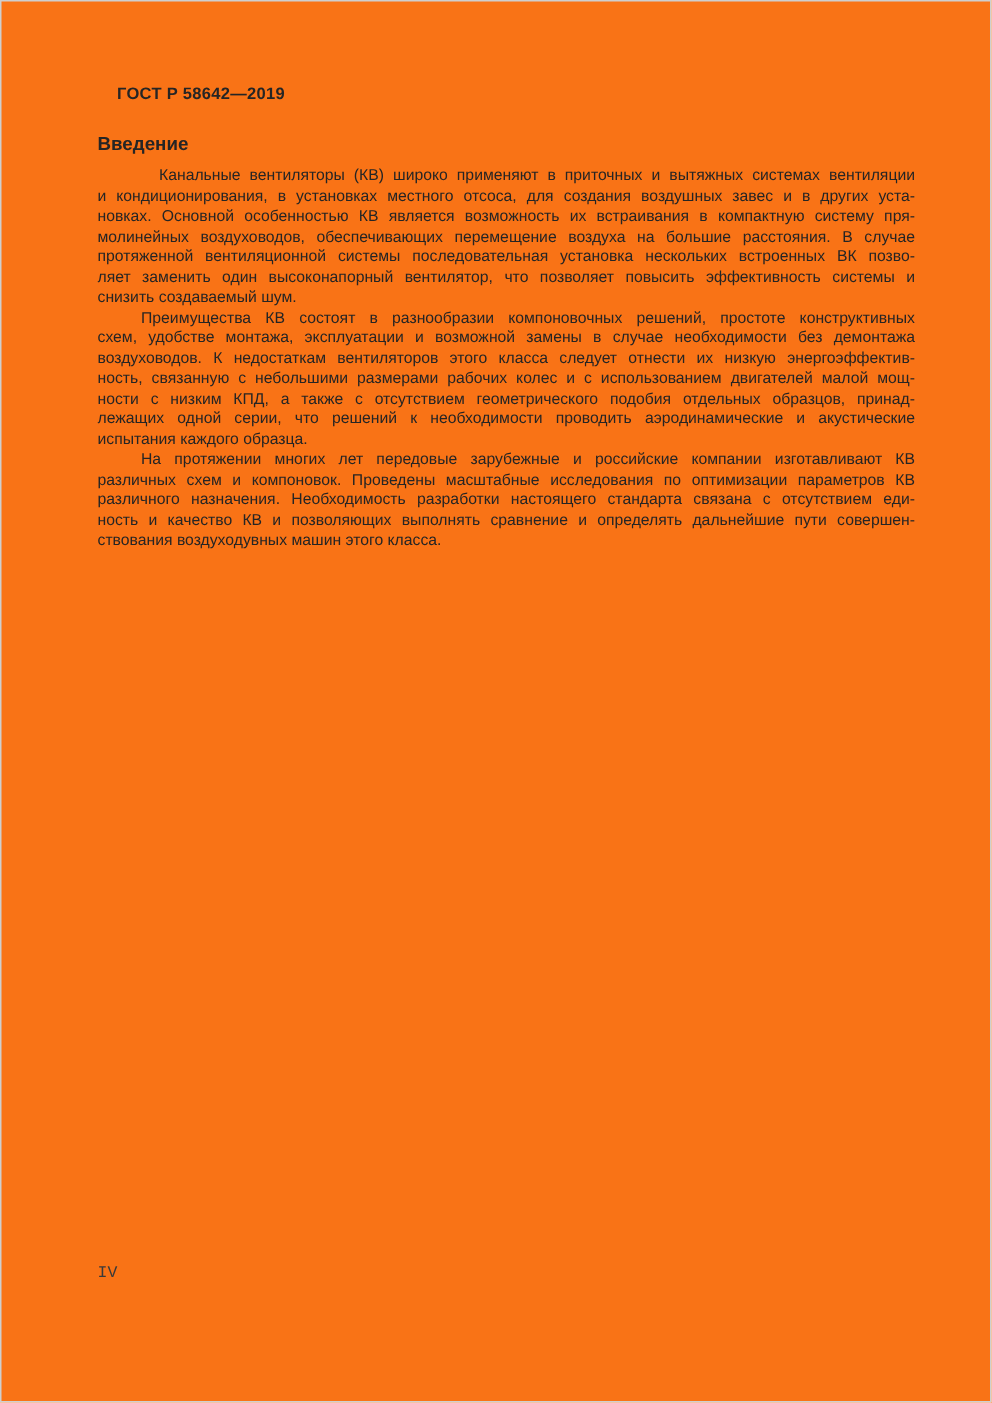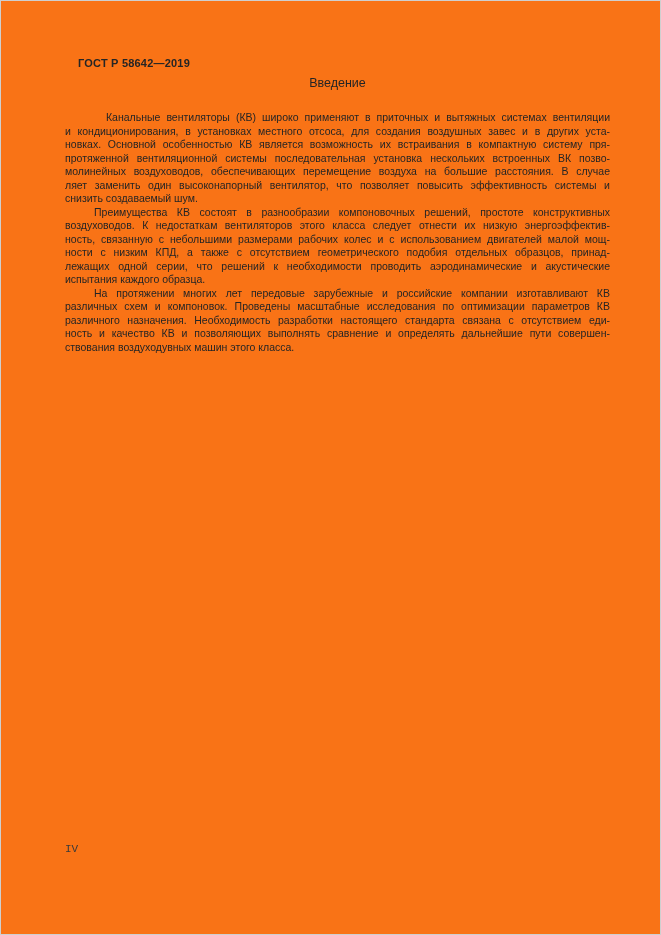--- a/index.html
+++ b/index.html
@@ -22,27 +22,27 @@
     position: absolute;
     top: 55px;
     left: 77px;
     font-size: 11px;
     line-height: 14px;
     font-weight: bold;
     letter-spacing: 0.2px;
   }
   .doc-title {
     position: absolute;
-    top: 75px;
+    top: 88px;
     left: 64px;
     width: 545px;
-    text-align: center;
+    text-align: left;
     font-size: 12.5px;
     line-height: 15px;
-    font-weight: normal;
+    font-weight: bold;
   }
   .text-block {
     position: absolute;
     top: 110px;
     left: 64px;
     width: 545px;
     font-size: 10.5px;
     line-height: 13.5px;
   }
   .paragraph { margin: 0; padding: 0; }
@@ -75,27 +75,28 @@
 <div class="page">
   <div class="doc-header">ГОСТ Р 58642—2019</div>
 
   <div class="doc-title">Введение</div>
 
   <div class="text-block">
       <div class="paragraph">
         <div class="line first">Канальные вентиляторы (КВ) широко применяют в приточных и вытяжных системах вентиляции</div>
         <div class="line">и кондиционирования, в установках местного отсоса, для создания воздушных завес и в других уста-</div>
         <div class="line">новках. Основной особенностью КВ является возможность их встраивания в компактную систему пря-</div>
+        <div class="line">молинейных воздуховодов, обеспечивающих перемещение воздуха на большие расстояния. В случае</div>
         <div class="line">протяженной вентиляционной системы последовательная установка нескольких встроенных ВК позво-</div>
-        <div class="line">молинейных воздуховодов, обеспечивающих перемещение воздуха на большие расстояния. В случае</div>
         <div class="line">ляет заменить один высоконапорный вентилятор, что позволяет повысить эффективность системы и</div>
         <div class="line last">снизить создаваемый шум.</div>
       </div>
       <div class="paragraph">
         <div class="line first">Преимущества КВ состоят в разнообразии компоновочных решений, простоте конструктивных</div>
+        <div class="line">схем, удобстве монтажа, эксплуатации и возможной замены в случае необходимости без демонтажа</div>
         <div class="line">воздуховодов. К недостаткам вентиляторов этого класса следует отнести их низкую энергоэффектив-</div>
         <div class="line">ность, связанную с небольшими размерами рабочих колес и с использованием двигателей малой мощ-</div>
         <div class="line">ности с низким КПД, а также с отсутствием геометрического подобия отдельных образцов, принад-</div>
         <div class="line">лежащих одной серии, что решений к необходимости проводить аэродинамические и акустические</div>
         <div class="line last">испытания каждого образца.</div>
       </div>
       <div class="paragraph">
         <div class="line first">На протяжении многих лет передовые зарубежные и российские компании изготавливают КВ</div>
         <div class="line">различных схем и компоновок. Проведены масштабные исследования по оптимизации параметров КВ</div>
         <div class="line">различного назначения. Необходимость разработки настоящего стандарта связана с отсутствием еди-</div>

